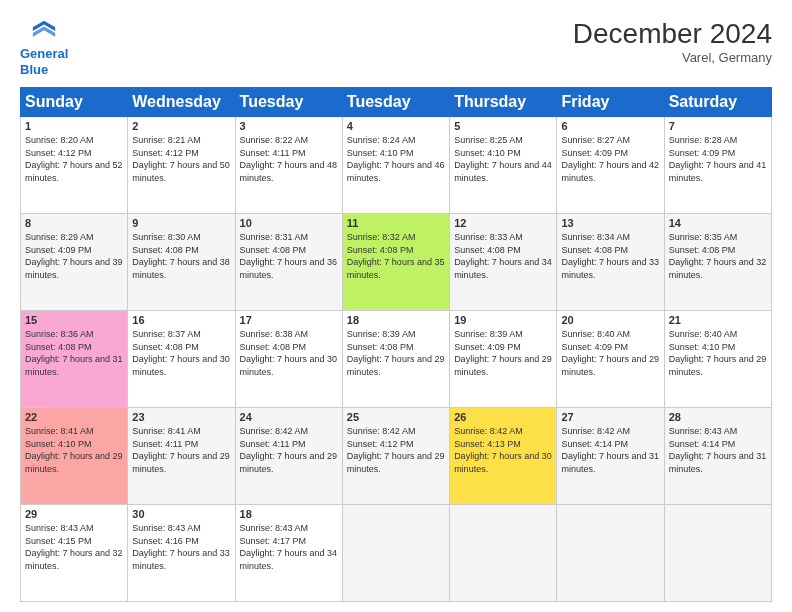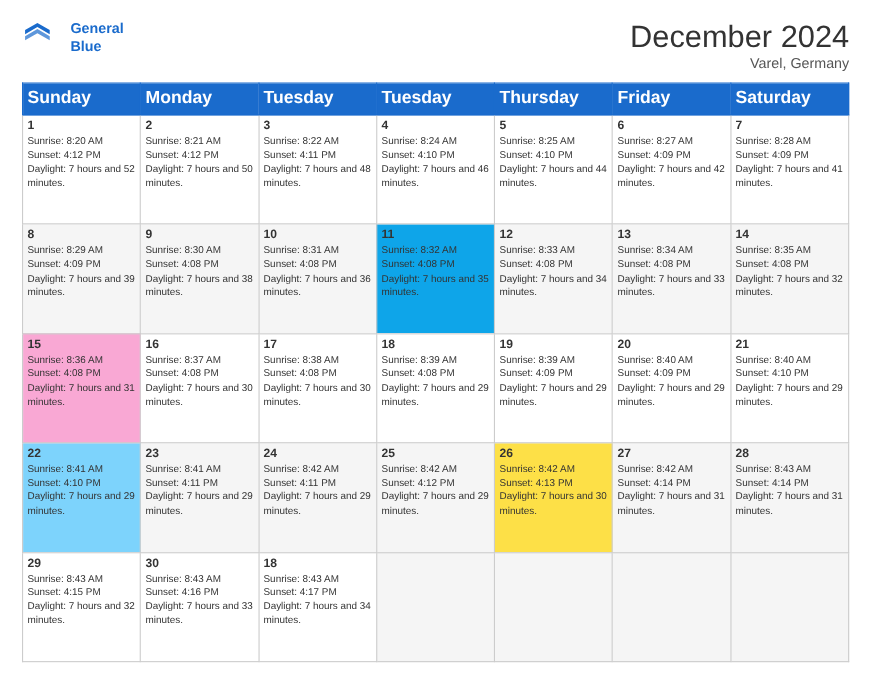--- a/index.html
+++ b/index.html
@@ -18,22 +18,23 @@
       flex-direction: column;
     }
     .header {
       display: flex;
       justify-content: space-between;
       align-items: flex-start;
       margin-bottom: 10px;
     }
     .logo {
       display: flex;
-      align-items: flex-start;
-      gap: 16px;
+      align-items: center;
+      gap: 0;
+      flex-direction: column;
     }
     .logo-text {
       font-size: 13px;
       font-weight: bold;
       color: #333;
       line-height: 1.2;
     }
     .logo-text .blue { color: #1a6bcc; }
     .logo-icon {
       width: 28px;
@@ -112,21 +113,21 @@
     <div class="title-block">
       <div class="month-title">December 2024</div>
       <div class="subtitle">Varel, Germany</div>
     </div>
   </div>
 
   <table class="calendar">
     <thead>
       <tr>
         <th>Sunday</th>
-        <th>Monday</th>
+        <th>Wednesday</th>
         <th>Tuesday</th>
         <th>Tuesday</th>
         <th>Thursday</th>
         <th>Friday</th>
         <th>Saturday</th>
       </tr>
     </thead>
     <tbody id="calendar-body">
     <tr>
           <td style="background: rgb(255, 255, 255);">
@@ -164,21 +165,21 @@
             <div class="day-info">Sunrise: 8:29 AM<br>Sunset: 4:09 PM<br>Daylight: 7 hours and 39 minutes.</div>
           </td>
           <td style="background: rgb(245, 245, 245);">
             <span class="day-num">9</span>
             <div class="day-info">Sunrise: 8:30 AM<br>Sunset: 4:08 PM<br>Daylight: 7 hours and 38 minutes.</div>
           </td>
           <td style="background: rgb(245, 245, 245);">
             <span class="day-num">10</span>
             <div class="day-info">Sunrise: 8:31 AM<br>Sunset: 4:08 PM<br>Daylight: 7 hours and 36 minutes.</div>
           </td>
-          <td style="background: #0ea5e9;">
+          <td style="background: #bef264;">
             <span class="day-num">11</span>
             <div class="day-info">Sunrise: 8:32 AM<br>Sunset: 4:08 PM<br>Daylight: 7 hours and 35 minutes.</div>
           </td>
           <td style="background: rgb(245, 245, 245);">
             <span class="day-num">12</span>
             <div class="day-info">Sunrise: 8:33 AM<br>Sunset: 4:08 PM<br>Daylight: 7 hours and 34 minutes.</div>
           </td>
           <td style="background: rgb(245, 245, 245);">
             <span class="day-num">13</span>
             <div class="day-info">Sunrise: 8:34 AM<br>Sunset: 4:08 PM<br>Daylight: 7 hours and 33 minutes.</div>
@@ -212,21 +213,21 @@
           <td style="background: rgb(255, 255, 255);">
             <span class="day-num">20</span>
             <div class="day-info">Sunrise: 8:40 AM<br>Sunset: 4:09 PM<br>Daylight: 7 hours and 29 minutes.</div>
           </td>
           <td style="background: rgb(255, 255, 255);">
             <span class="day-num">21</span>
             <div class="day-info">Sunrise: 8:40 AM<br>Sunset: 4:10 PM<br>Daylight: 7 hours and 29 minutes.</div>
           </td>
         </tr>
         <tr>
-          <td style="background: #7dd3fc;">
+          <td style="background: #fca5a5;">
             <span class="day-num">22</span>
             <div class="day-info">Sunrise: 8:41 AM<br>Sunset: 4:10 PM<br>Daylight: 7 hours and 29 minutes.</div>
           </td>
           <td style="background: rgb(245, 245, 245);">
             <span class="day-num">23</span>
             <div class="day-info">Sunrise: 8:41 AM<br>Sunset: 4:11 PM<br>Daylight: 7 hours and 29 minutes.</div>
           </td>
           <td style="background: rgb(245, 245, 245);">
             <span class="day-num">24</span>
             <div class="day-info">Sunrise: 8:42 AM<br>Sunset: 4:11 PM<br>Daylight: 7 hours and 29 minutes.</div>

